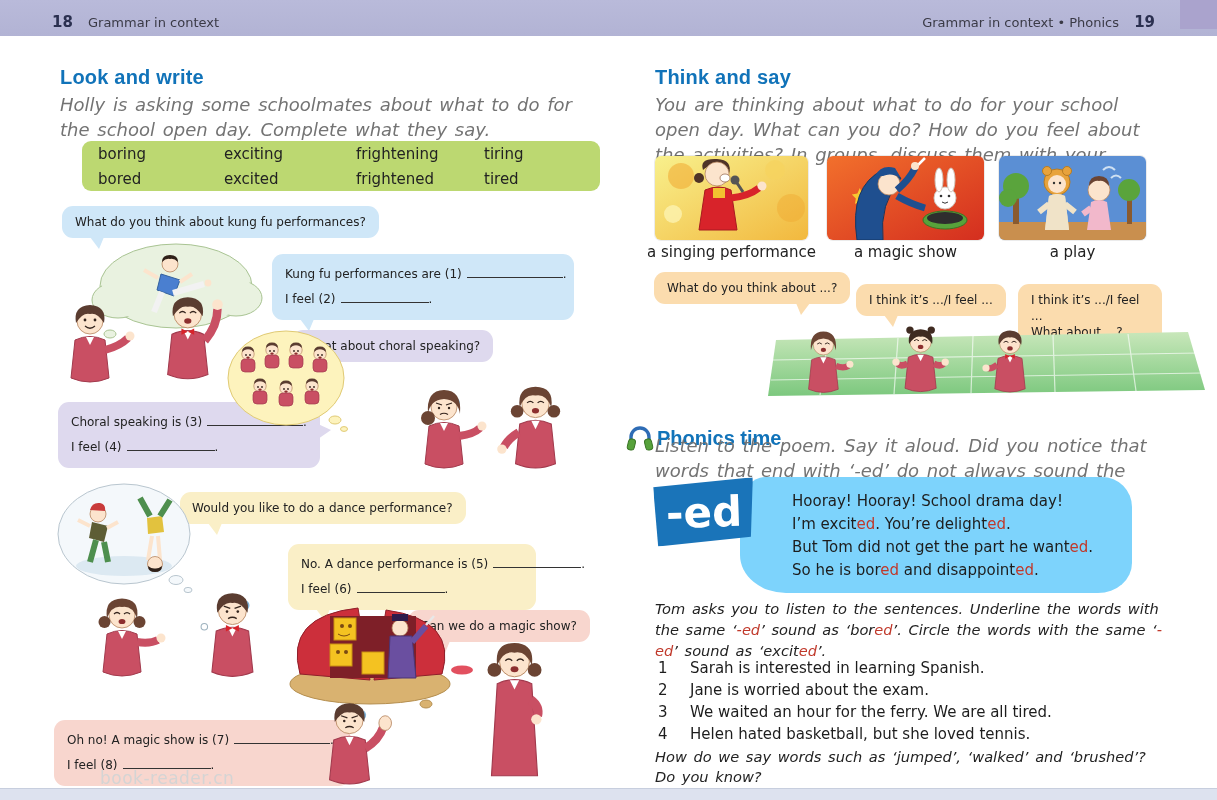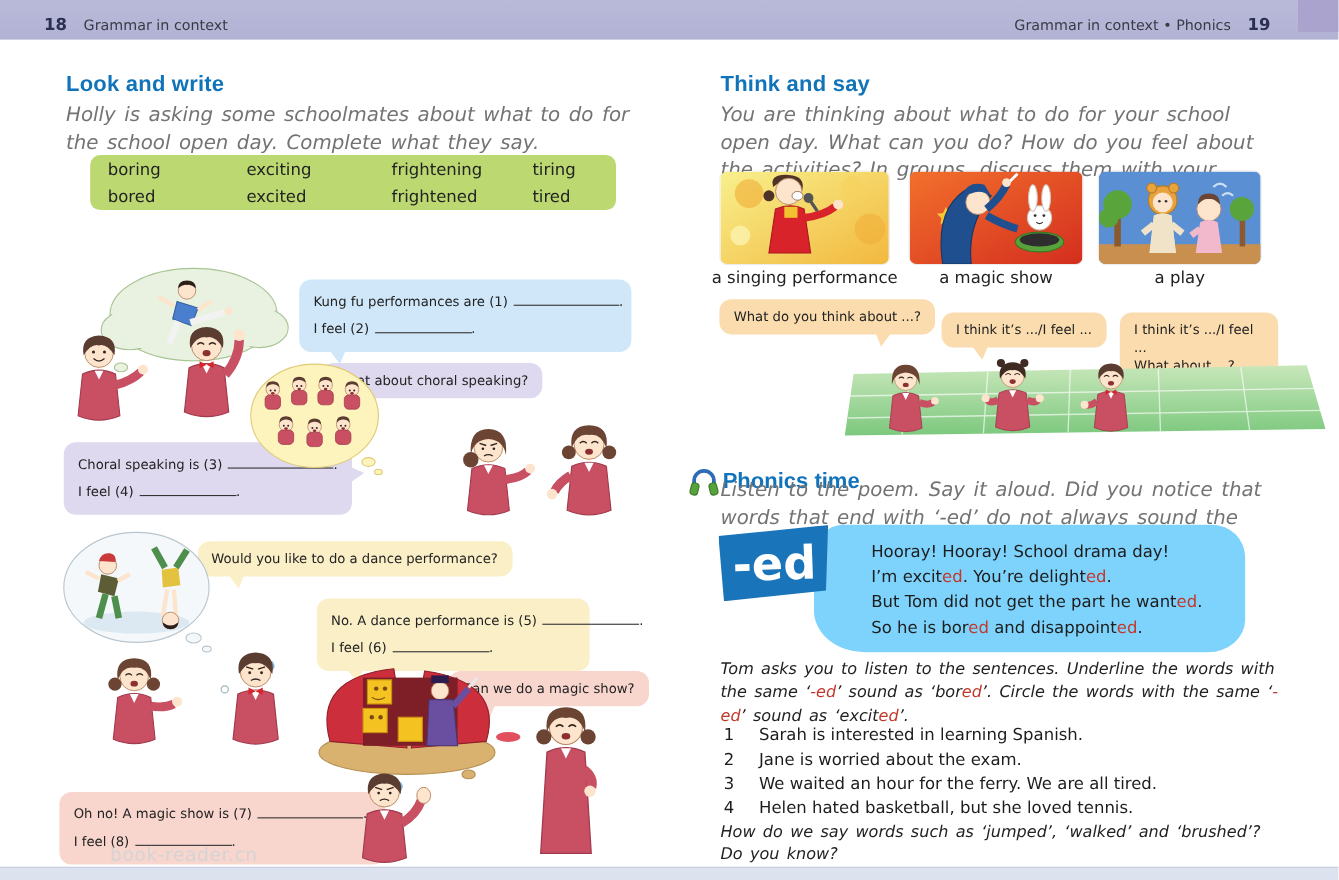--- a/index.html
+++ b/index.html
@@ -2,36 +2,36 @@
 <html><head>
 <meta charset="utf-8">
 <style>
   * { margin:0; padding:0; box-sizing:border-box; }
   body { font-family:"DejaVu Sans", sans-serif; background:#fff; }
   .canvas { position:relative; width:1217px; height:800px; background:#fff; overflow:hidden; }
 
   
   .header-band { position:absolute; left:0; top:0; width:1217px; height:36px;
     background:linear-gradient(180deg,#b9bada 0%,#b2b3d4 100%); }
-  .header-band .hdr-left { position:absolute; left:30px; bottom:5px; }
+  .header-band .hdr-left { position:absolute; left:42px; bottom:5px; }
   .header-band .hdr-right { position:absolute; right:52px; bottom:5px; }
   .pgnum { font-weight:bold; font-size:15px; color:#2b3050; margin:0 10px; }
   .hdr-title { font-size:13px; color:#3a3a46; }
   .corner-square { position:absolute; right:0; top:0; width:37px; height:29px; background:#aaa3cd; }
   .bottom-band { position:absolute; left:0; top:788px; width:1217px; height:12px;
     background:#dde2ef; border-top:1px solid #c7cede; }
 
   
   .section-title { position:absolute; font-family:"Liberation Sans", sans-serif;
     font-weight:bold; font-size:20px; color:#1173b9; letter-spacing:.2px; }
   .instr { position:absolute; font-style:italic; font-size:18px; line-height:1.38;
     color:#737373; word-spacing:2px; }
 
   
-  .word-box { position:absolute; left:82px; top:141px; width:478px; height:50px;
+  .word-box { position:absolute; left:82px; top:141px; width:518px; height:50px;
     background:#bcd871; border-radius:9px; display:grid;
     grid-template-columns:126px 132px 128px 92px; grid-template-rows:25px 25px;
     align-items:center; padding-left:16px; font-size:15px; color:#222; }
 
   
   .bubble { position:absolute; border-radius:11px; padding:8px 13px; font-size:12px;
     color:#222; line-height:1.35; }
   .bubble.nowrap { white-space:nowrap; }
   .blue   { background:#cfe7f8; }
   .purple { background:#ded9ee; }
@@ -157,20 +157,21 @@
     <span>boring</span>
     <span>exciting</span>
     <span>frightening</span>
     <span>tiring</span>
     <span>bored</span>
     <span>excited</span>
     <span>frightened</span>
     <span>tired</span>
   </div>
 
+  <div class="bubble blue nowrap tail-dl" style="left:62px; top:206px;">What do you think about kung fu performances?</div>
 
   <div class="bubble blue tail-dl" style="left:272px; top:254px; width:302px;">
     <div class="ans-line"><span>Kung fu performances are (1)</span><span class="blank w1"></span><span>.</span></div>
     <div class="ans-line"><span>I feel (2)</span><span class="blank w2"></span><span>.</span></div>
   </div>
 
   <div class="bubble purple nowrap tail-dl" style="left:292px; top:330px;">What about choral speaking?</div>
 
   <div class="bubble purple tail-r" style="left:58px; top:402px; width:262px;">
     <div class="ans-line"><span>Choral speaking is (3)</span><span class="blank w1"></span><span>.</span></div>

